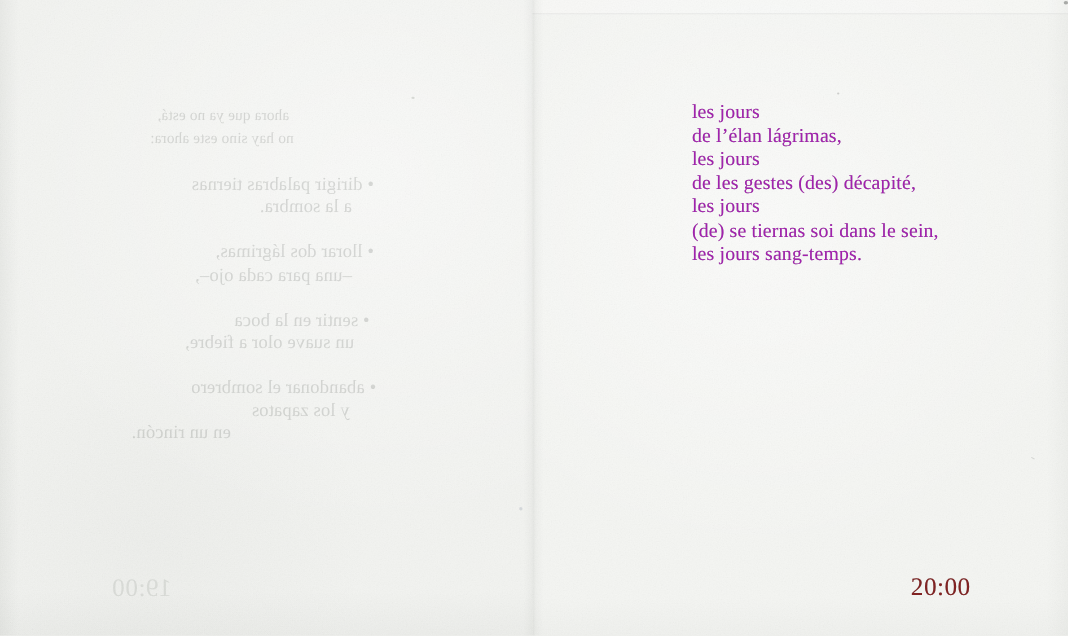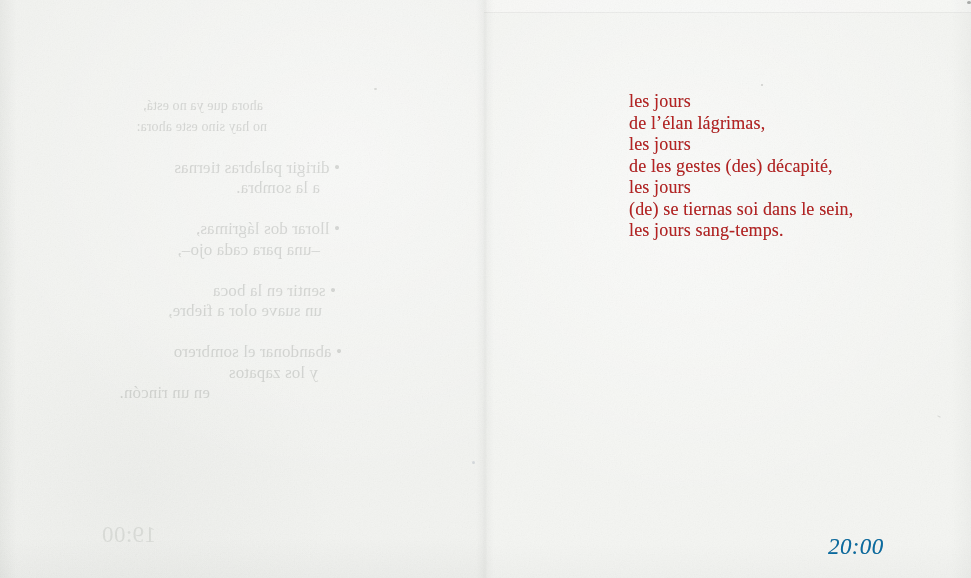--- a/index.html
+++ b/index.html
@@ -34,28 +34,27 @@
   .gutter{
     position:absolute;left:476px;top:0;width:18px;height:578px;
     background:linear-gradient(to right,
       rgba(90,95,90,0) 0%, rgba(90,95,90,0.045) 38%,
       rgba(90,95,90,0.09) 50%, rgba(90,95,90,0.04) 63%, rgba(90,95,90,0) 100%);
   }
   
   .poem{
     position:absolute;left:629px;top:91px;
     font-size:18px;line-height:21.5px;letter-spacing:0.15px;
-    color:#b91c1c;text-shadow:0 0 0.5px rgba(36,36,36,0.38);
+    color:#a21caf;text-shadow:0 0 0.5px rgba(36,36,36,0.38);
     white-space:nowrap;
   }
   .time-right{
-    position:absolute;left:828px;top:534px;
-    font-size:23px;letter-spacing:0.4px;color:#0369a1;
+    position:absolute;left:828px;top:521px;
+    font-size:23px;letter-spacing:0.4px;color:#7f1d1d;
     text-shadow:0 0 0.5px rgba(31,31,31,0.35);
-    font-style:italic;
   }
   
   .ghost{
     position:absolute;left:88px;top:96px;width:260px;
     transform:scaleX(-1);
     font-size:17px;line-height:20.5px;letter-spacing:0.1px;
     color:rgba(95,102,95,0.22);
     filter:blur(0.55px);
     white-space:nowrap;
   }

